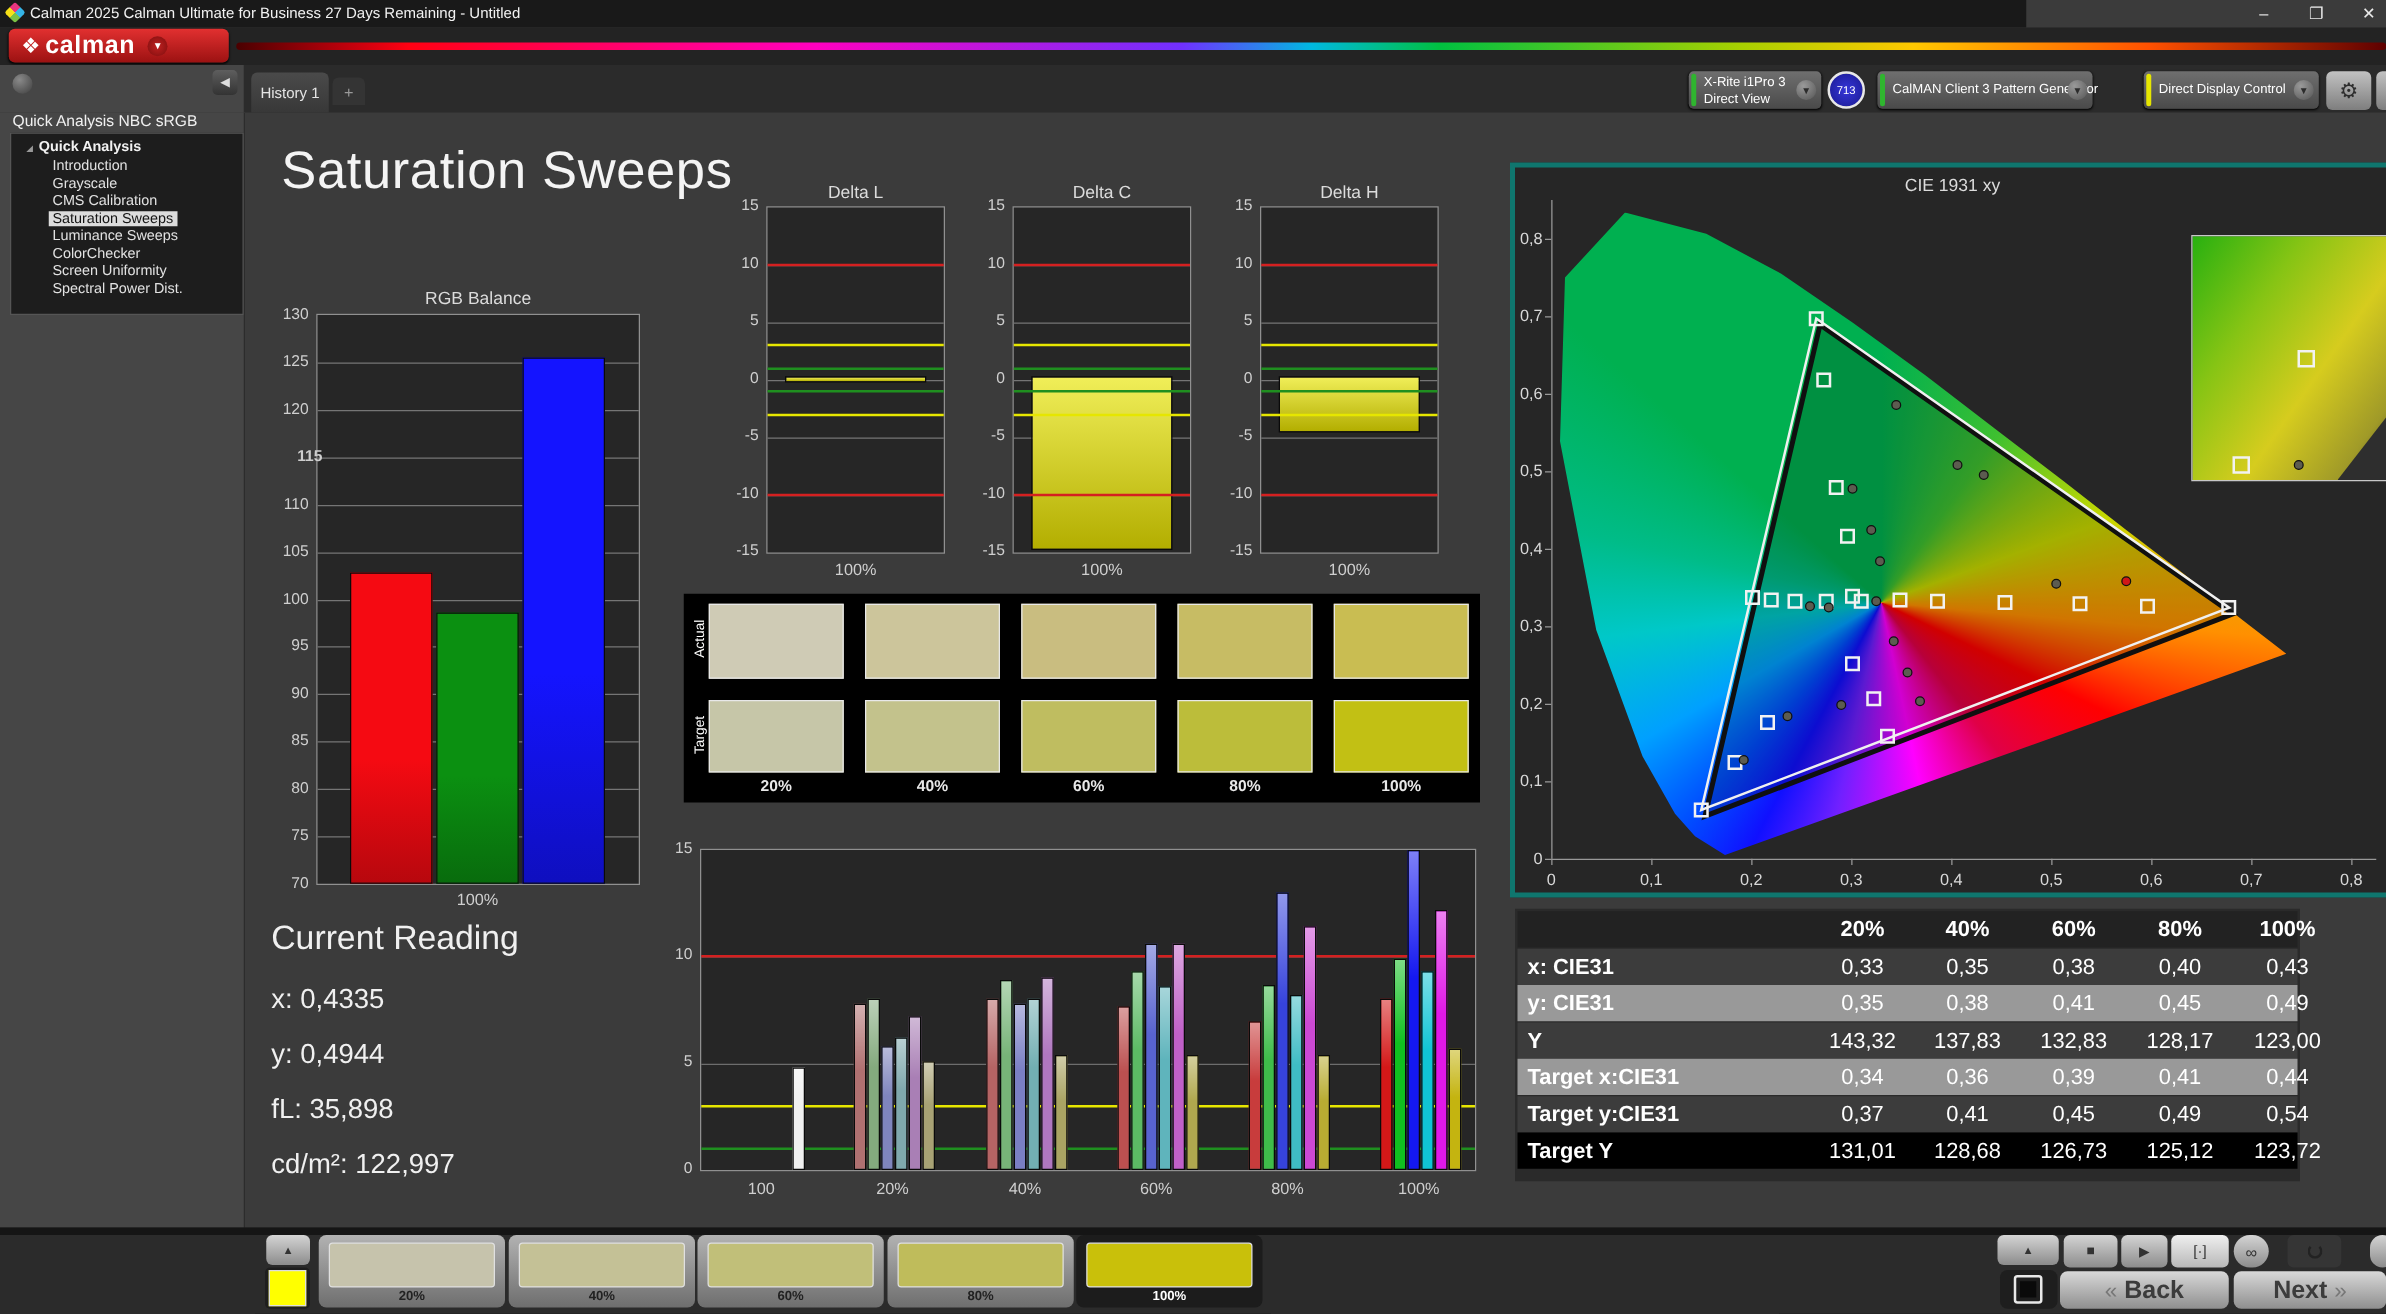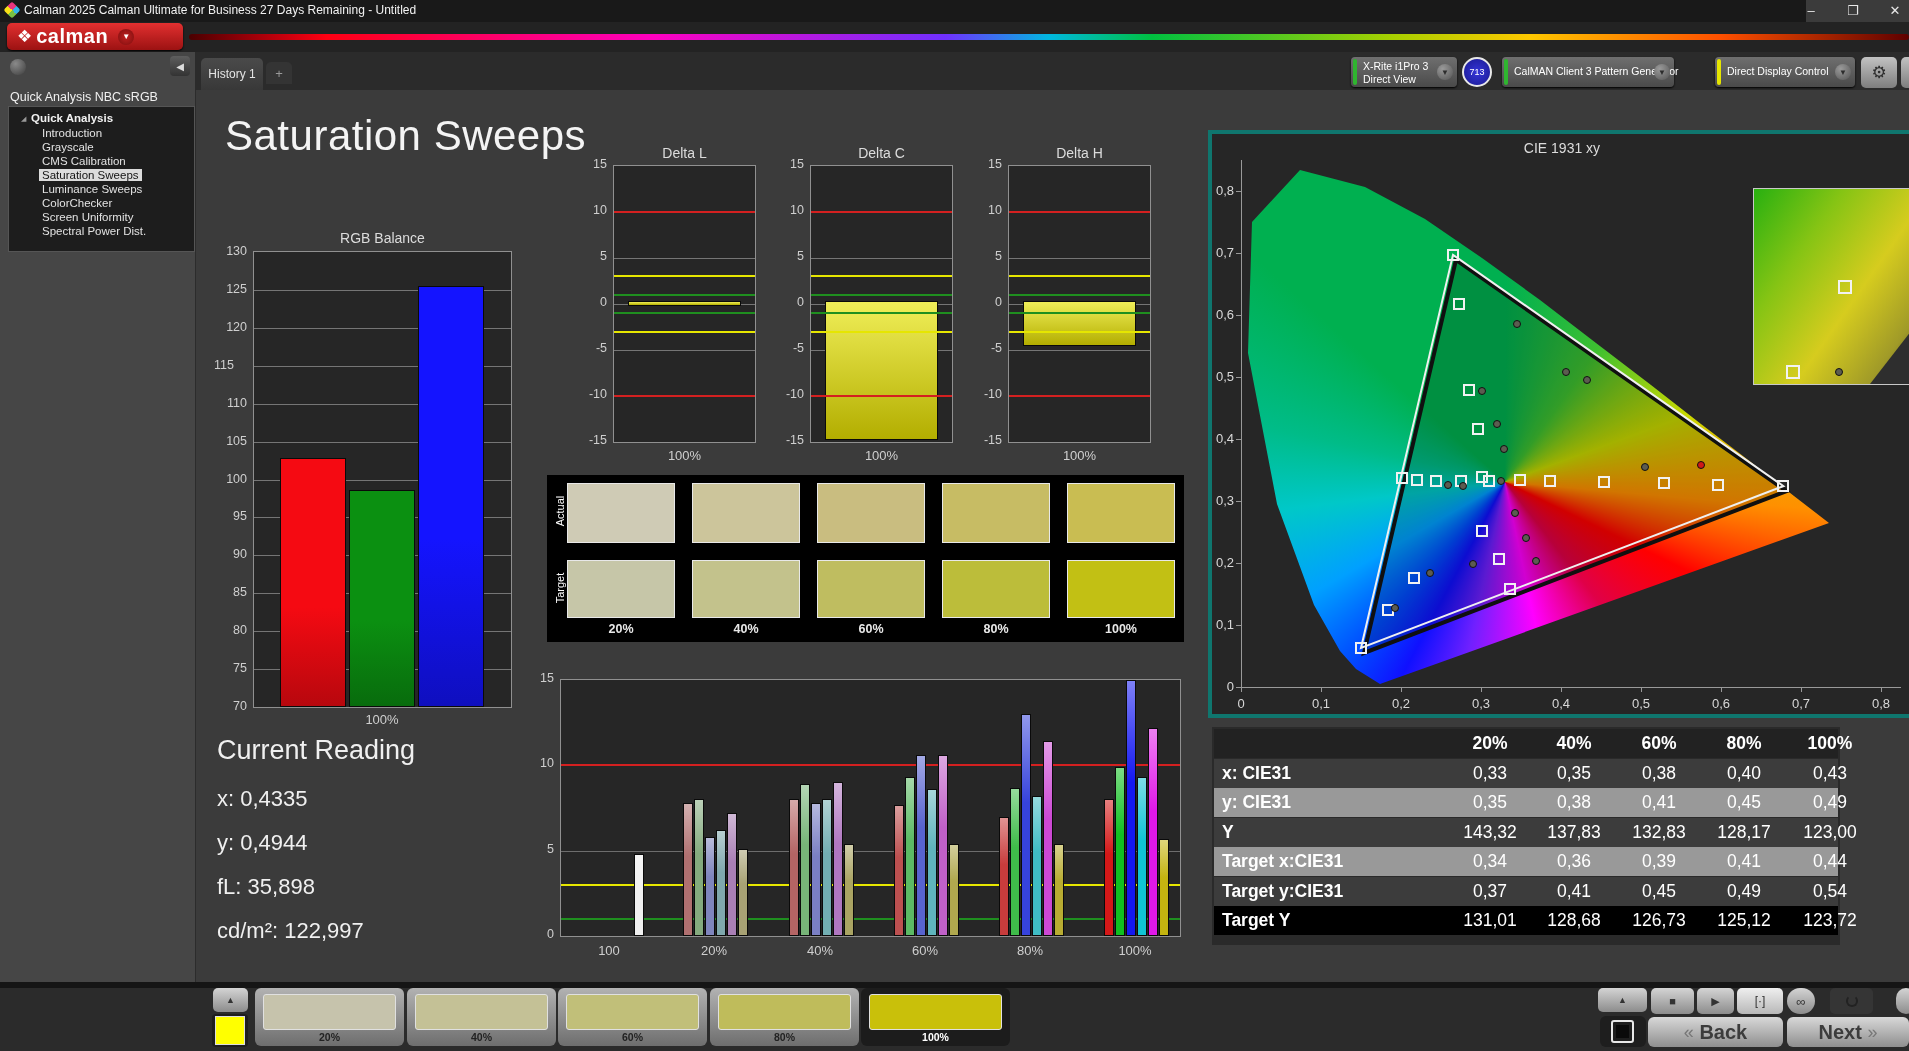--- a/index.html
+++ b/index.html
@@ -3,21 +3,21 @@
 <meta charset="utf-8">
 <style>
   html,body{margin:0;padding:0;background:#000;}
   body{width:1909px;height:1051px;overflow:hidden;font-family:"Liberation Sans",sans-serif;
        -webkit-font-smoothing:antialiased;}
   #app{position:relative;width:1909px;height:1051px;background:#3b3b3b;overflow:hidden;}
   .abs{position:absolute;}
   .ctr{display:flex;align-items:center;justify-content:center;}
 
   
-  #titlebar{left:0;top:0;width:1806px;height:22px;background:#191919;color:#f2f2f2;font-size:12px;}
+  #titlebar{left:0;top:0;width:1621px;height:22px;background:#191919;color:#f2f2f2;font-size:12px;}
   #titlebar .tname{position:absolute;left:24px;top:3px;}
   .appicon{position:absolute;left:6px;top:4px;width:12px;height:12px;transform:rotate(45deg);
      background:conic-gradient(#35b5e8 0 25%, #7ac143 0 50%, #f7e017 0 75%, #e8357f 0 100%);border-radius:2px;}
   .winbtn{position:absolute;top:2px;width:26px;height:18px;color:#e8e8e8;font-size:13px;text-align:center;line-height:17px;}
 
   
   #logorow{left:0;top:22px;width:1909px;height:30px;background:#232323;}
   #logobtn{position:absolute;left:7px;top:1px;width:176px;height:27px;border-radius:5px;
      background:linear-gradient(#e23030,#9c1212);display:flex;align-items:center;box-shadow:0 1px 2px #000;}
   #logobtn .diamond{color:#fff;font-size:17px;margin:0 4px 0 10px;}
@@ -214,21 +214,21 @@
       <div class="gridline" style="left: 0px; width: 257px; top: 417.083px;"></div>
       <div class="bar" style="left: 26px; width: 66px; top: 206.267px; height: 248.733px; background: linear-gradient(rgb(245, 10, 18), rgb(245, 10, 18) 60%, rgba(0, 0, 0, 0.25)), rgb(245, 10, 18);"></div>
       <div class="bar" style="left: 95px; width: 66px; top: 238.117px; height: 216.883px; background: linear-gradient(rgb(11, 144, 17), rgb(11, 144, 17) 60%, rgba(0, 0, 0, 0.25)), rgb(11, 144, 17);"></div>
       <div class="bar" style="left: 164px; width: 66px; top: 34.125px; height: 420.875px; background: linear-gradient(rgb(20, 20, 255), rgb(20, 20, 255) 60%, rgba(0, 0, 0, 0.25)), rgb(20, 20, 255);"></div>
     </div>
   <div class="abs xlab" style="left:322px;top:712px;width:120px;">100%</div>
   <div class="abs" id="rgbylabels">
       <div class="ticklabel" style="left: 205px; width: 42px; top: 244px; position: absolute;">130</div>
       <div class="ticklabel" style="left: 205px; width: 42px; top: 281.917px; position: absolute;">125</div>
       <div class="ticklabel" style="left: 205px; width: 42px; top: 319.833px; position: absolute;">120</div>
-      <div class="ticklabel" style="left: 192px; width: 42px; top: 357.75px; position: absolute;">115</div>
+      <div class="ticklabel" style="left: 216px; width: 42px; top: 357.75px; position: absolute; font-weight: bold;">115</div>
       <div class="ticklabel" style="left: 205px; width: 42px; top: 395.667px; position: absolute;">110</div>
       <div class="ticklabel" style="left: 205px; width: 42px; top: 433.583px; position: absolute;">105</div>
       <div class="ticklabel" style="left: 205px; width: 42px; top: 471.5px; position: absolute;">100</div>
       <div class="ticklabel" style="left: 205px; width: 42px; top: 509.417px; position: absolute;">95</div>
       <div class="ticklabel" style="left: 205px; width: 42px; top: 547.333px; position: absolute;">90</div>
       <div class="ticklabel" style="left: 205px; width: 42px; top: 585.25px; position: absolute;">85</div>
       <div class="ticklabel" style="left: 205px; width: 42px; top: 623.167px; position: absolute;">80</div>
       <div class="ticklabel" style="left: 205px; width: 42px; top: 661.083px; position: absolute;">75</div>
       <div class="ticklabel" style="left: 205px; width: 42px; top: 699px; position: absolute;">70</div>
     </div>

